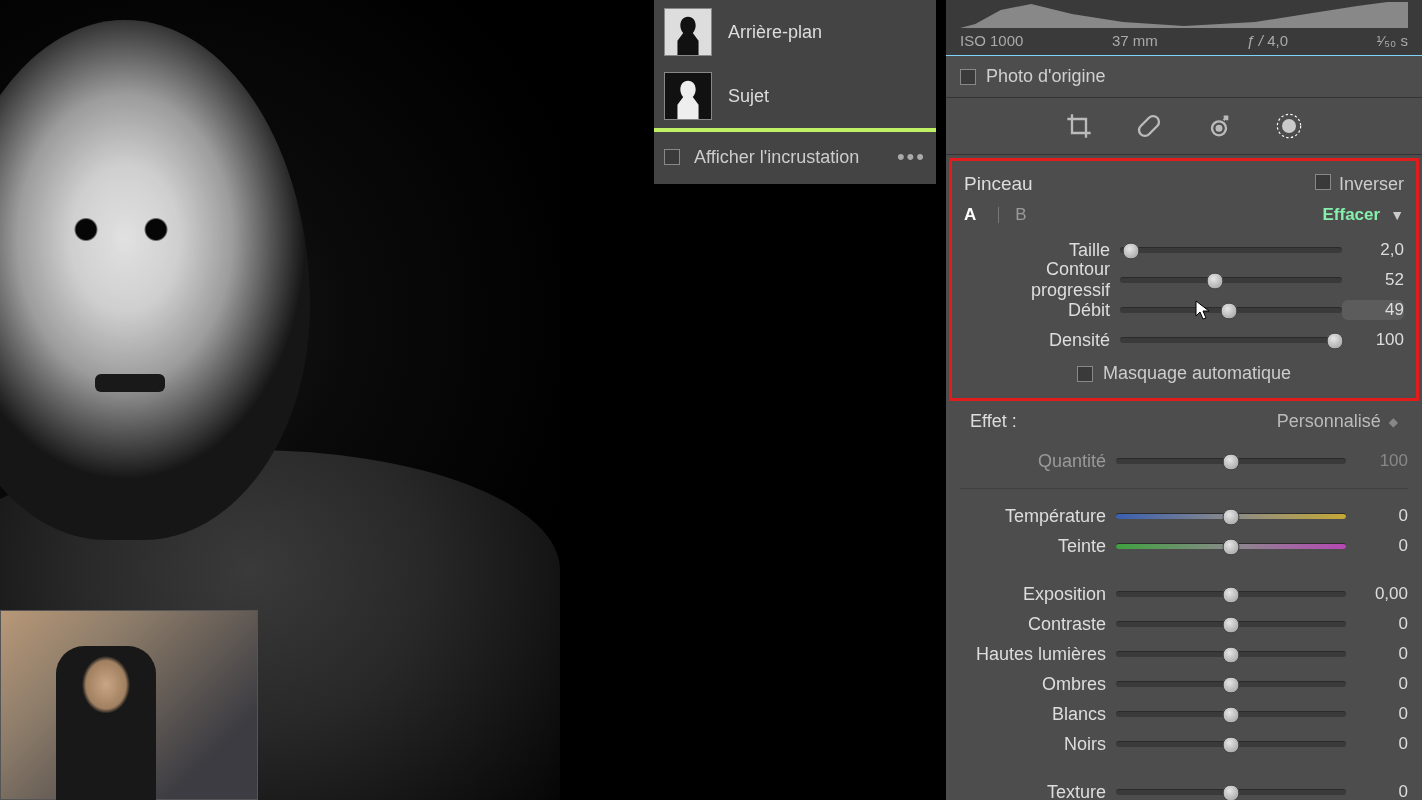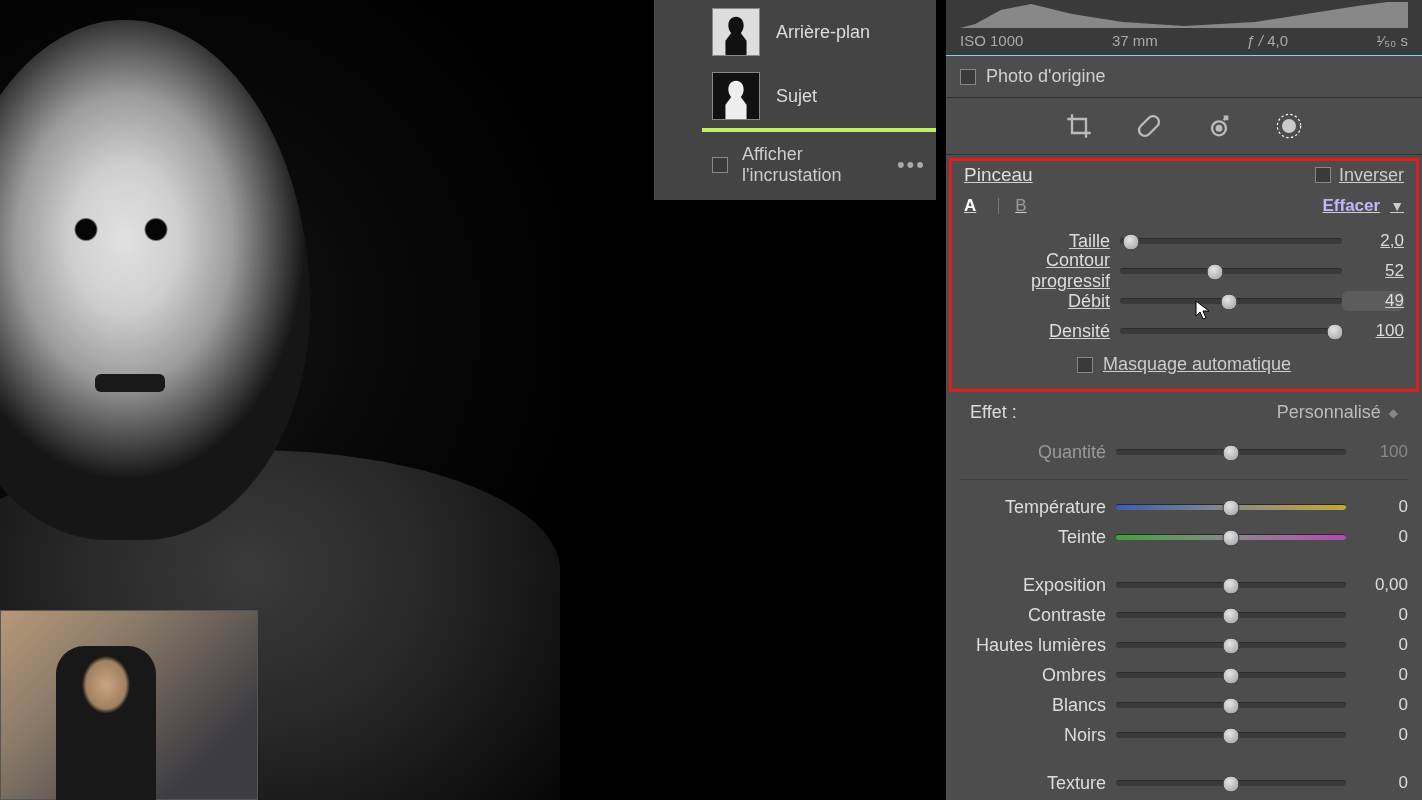--- a/index.html
+++ b/index.html
@@ -10,21 +10,21 @@
   .face{position:absolute;left:-60px;top:20px;width:370px;height:520px;background:radial-gradient(ellipse 180px 240px at 50% 42%,#d8d8d8 0%,#c8c8c8 30%,#999 60%,#202020 100%);border-radius:50% 50% 45% 45%/55% 55% 45% 45%;filter:contrast(1.1);}
   .face::before{content:"";position:absolute;left:30%;top:36%;width:140px;height:45px;background:radial-gradient(circle at 25% 50%,#111 10px,transparent 12px),radial-gradient(circle at 75% 50%,#111 10px,transparent 12px);}
   .face::after{content:"";position:absolute;left:42%;top:68%;width:70px;height:18px;background:#222;border-radius:6px;}
   .torso{position:absolute;left:-60px;top:450px;width:620px;height:400px;background:radial-gradient(ellipse at 50% 30%,#3a3a3a 0%,#282828 40%,#000 100%);border-radius:50% 50% 0 0/30% 30% 0 0;}
 
   
   .inset{position:absolute;left:0;bottom:0;width:258px;height:190px;background:linear-gradient(135deg,#b89878 0%,#8e7d6a 30%,#3c3c42 80%);border:1px solid #555;}
   .inset .person{position:absolute;left:55px;top:35px;width:100px;height:155px;background:radial-gradient(ellipse 40px 48px at 50% 25%,#c9a585 0%,#a08060 50%,transparent 60%),linear-gradient(#181818,#181818);border-radius:28px 28px 0 0;}
 
   
-  .mid-panel{position:absolute;left:654px;top:0;width:282px;background:#444;padding-left:48px;}
+  .mid-panel{position:absolute;left:654px;top:0;width:282px;background:#444;}
   .mask-item{display:flex;align-items:center;gap:16px;padding:8px 10px;}
   .mask-thumb{width:48px;height:48px;position:relative;background:#222;border:1px solid #888;}
   .mask-thumb.bg svg,.mask-thumb.subj svg{width:100%;height:100%;}
   .mask-label{font-size:18px;color:#ddd;}
   .overlay-row{display:flex;align-items:center;padding:12px 10px 14px;border-top:4px solid #bef264;gap:14px;}
   .chk{width:16px;height:16px;border:1px solid #888;background:#3a3a3a;flex-shrink:0;}
   .overlay-text{flex:1;font-size:18px;color:#ccc;}
   .dots{color:#aaa;font-size:22px;letter-spacing:2px;}
 
   
@@ -34,29 +34,29 @@
   .hist-graph svg{width:100%;height:100%;}
   .hist-meta{position:absolute;left:14px;right:14px;bottom:6px;display:flex;justify-content:space-between;font-size:15px;color:#aaa;}
   .hist-meta span i{font-style:italic;}
 
   .origin-row{display:flex;align-items:center;gap:10px;padding:10px 14px;border-bottom:1px solid #333;}
   .tool-row{display:flex;justify-content:center;gap:42px;padding:14px 0;border-bottom:1px solid #333;}
   .tool-ic{width:28px;height:28px;display:flex;align-items:center;justify-content:center;color:#bbb;}
   .tool-ic.active{color:#fff;}
   .tool-ic svg{width:100%;height:100%;}
 
-  .brush-panel{margin:3px 3px 0;padding:3px 12px 10px;border:3px solid #e21c1c;background:#4d4d4d;text-decoration:underline;}
+  .brush-panel{margin:3px 3px 0;padding:12px 12px 10px;border:3px solid #e21c1c;background:#4d4d4d;}
   .brush-header{display:flex;justify-content:space-between;align-items:center;margin-bottom:10px;}
   .brush-title{font-size:19px;color:#ddd;}
-  .invert{display:flex;align-items:center;gap:8px;font-size:18px;color:#ccc;}
+  .invert{display:flex;align-items:flex-start;gap:8px;font-size:18px;color:#ccc;}
   .ab-row{display:flex;align-items:center;margin-bottom:10px;font-size:17px;}
   .ab-a{font-weight:bold;color:#fff;margin-right:18px;}
   .ab-b{color:#999;}
   .ab-sep{width:1px;height:16px;background:#777;margin:0 16px 0 4px;}
-  .ab-erase{margin-left:auto;color:#c4b5fd;font-weight:600;margin-right:10px;}
+  .ab-erase{margin-left:auto;color:#86efac;font-weight:600;margin-right:10px;}
   .tri-down{color:#ccc;font-size:14px;}
 
   .slider-row{display:flex;align-items:center;height:30px;}
   .slider-label{width:156px;text-align:right;padding-right:10px;font-size:18px;color:#ddd;}
   .slider-track{position:relative;flex:1;height:6px;background:#3a3a3a;border-radius:3px;border-top:1px solid #2a2a2a;}
   .slider-track.temp{background:linear-gradient(90deg,#3a5fb0,#8a8a8a,#c5a836);}
   .slider-track.tint{background:linear-gradient(90deg,#3fa03f,#8a8a8a,#b548b5);}
   .slider-thumb{position:absolute;top:50%;width:17px;height:17px;background:radial-gradient(circle at 40% 35%,#e5e5e5,#9a9a9a);border:1px solid #444;border-radius:50%;transform:translate(-50%,-50%);}
   .slider-val{width:62px;text-align:right;font-size:17px;color:#ddd;padding-left:8px;}
   .slider-val.hl{background:#5c5c5c;border-radius:6px;}

